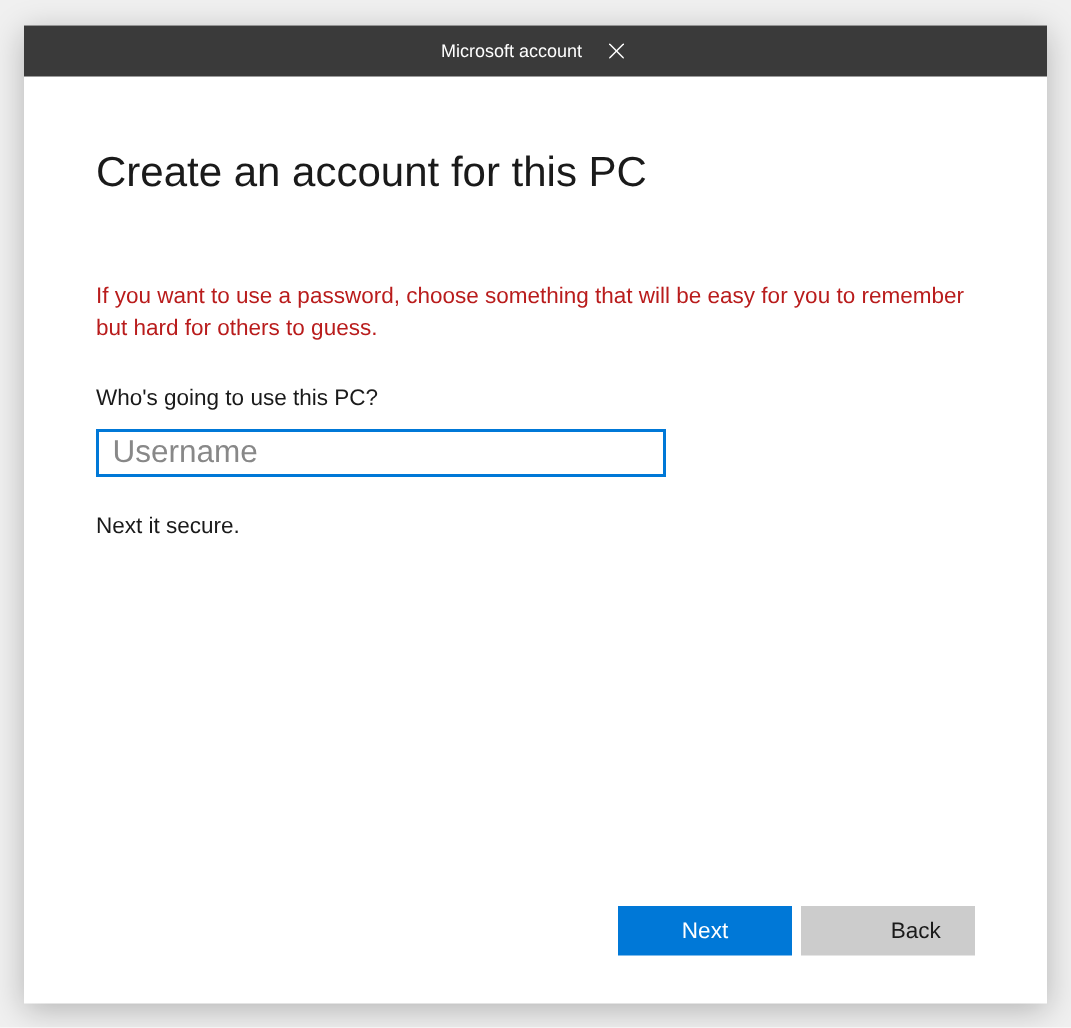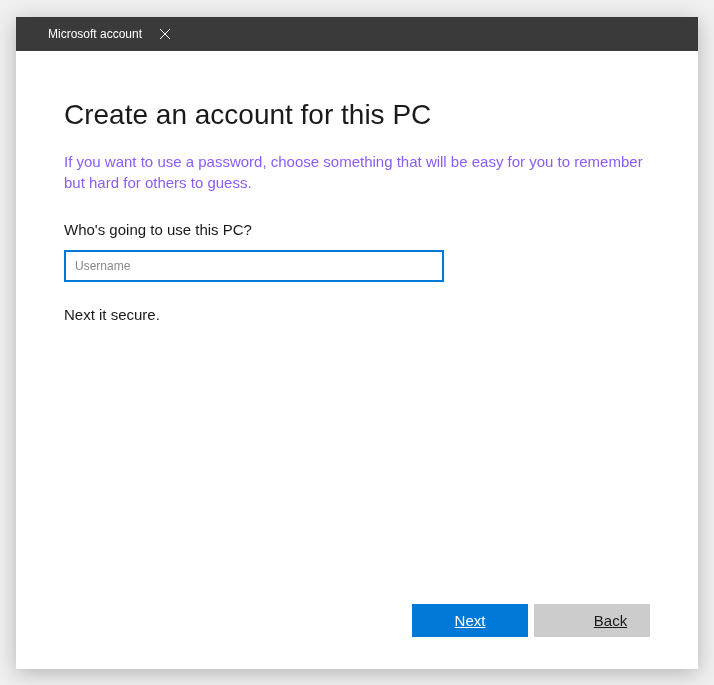--- a/index.html
+++ b/index.html
@@ -23,22 +23,22 @@
       box-shadow: 0 4px 20px rgba(0,0,0,0.25);
       display: flex;
       flex-direction: column;
     }
     .titlebar {
       background: #3a3a3a;
       color: #ffffff;
       height: 34px;
       display: flex;
       align-items: center;
-      justify-content: flex-start;
-      padding-left: 32px;
+      justify-content: center;
+      padding-left: 14px;
       font-size: 12px;
     }
     .titlebar-title {
       font-weight: 400;
     }
     .close-btn {
       width: 46px;
       height: 34px;
       display: flex;
       align-items: center;
@@ -56,36 +56,37 @@
       flex-direction: column;
     }
     .page-title {
       font-size: 28px;
       font-weight: 300;
       color: #1a1a1a;
       margin-bottom: 20px;
     }
     .page-description {
       font-size: 15px;
-      color: #8b5cf6;
+      color: #b91c1c;
       line-height: 1.4;
       margin-bottom: 28px;
+      margin-top: 36px;
     }
     .section-label {
       font-size: 15px;
       font-weight: 400;
       color: #1a1a1a;
       margin-bottom: 12px;
     }
     .field {
       width: 380px;
       height: 32px;
       border: 1px solid #999999;
       padding: 0 10px;
-      font-size: 12px;
+      font-size: 21px;
       font-family: inherit;
       color: #1a1a1a;
       outline: none;
       margin-bottom: 10px;
       background: #ffffff;
     }
     .field::placeholder {
       color: #888888;
     }
     .field.focused {
@@ -101,21 +102,20 @@
       justify-content: flex-end;
       gap: 6px;
     }
     .btn {
       width: 116px;
       height: 33px;
       border: none;
       font-size: 15px;
       font-family: inherit;
       cursor: pointer;
-      text-decoration: underline;
     }
     .btn-primary {
       background: #0078d7;
       color: #ffffff;
     }
     .btn-secondary {
       background: #cccccc;
       color: #1a1a1a;
       padding-left: 37px;
     }

